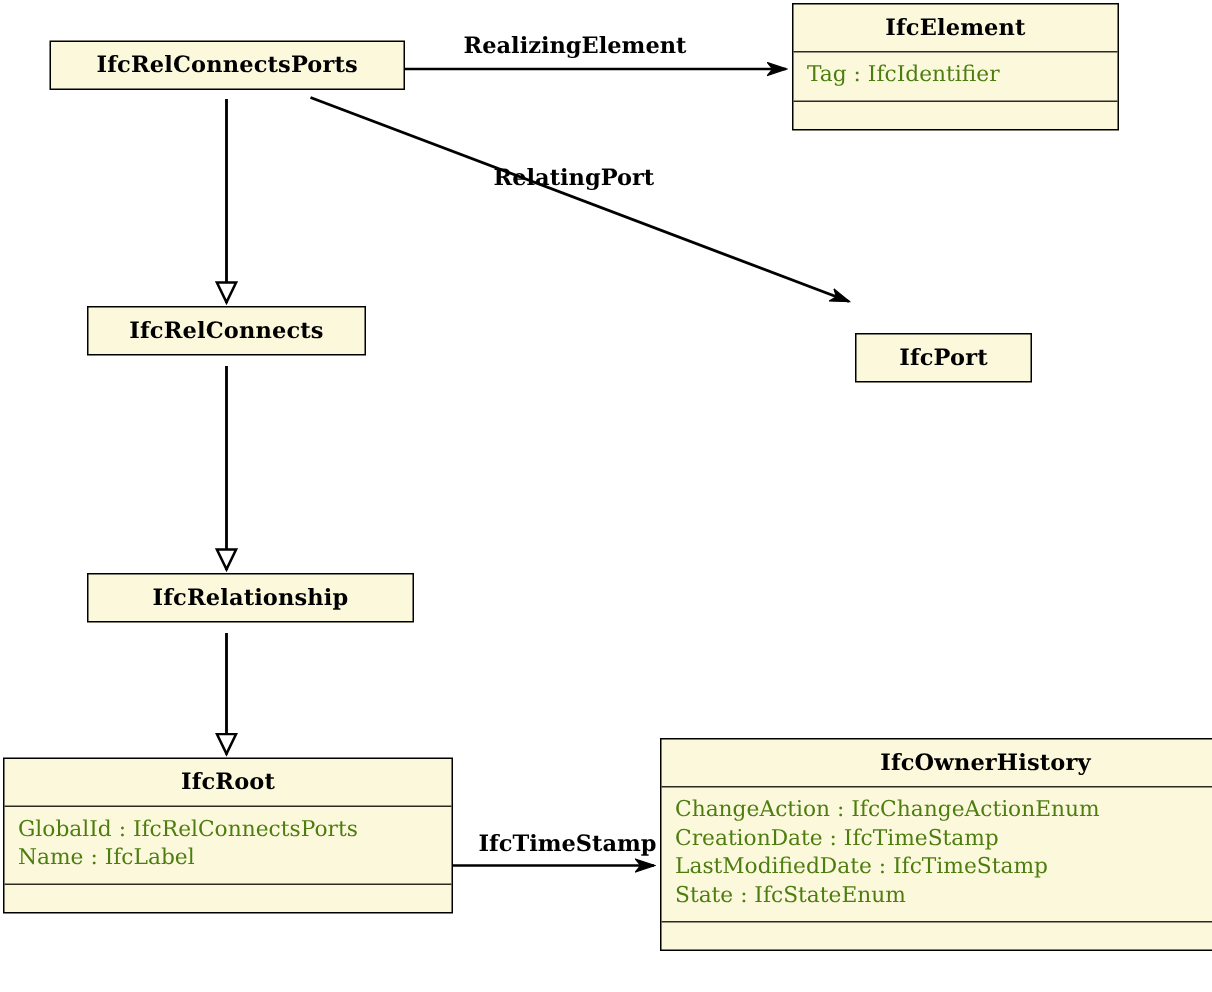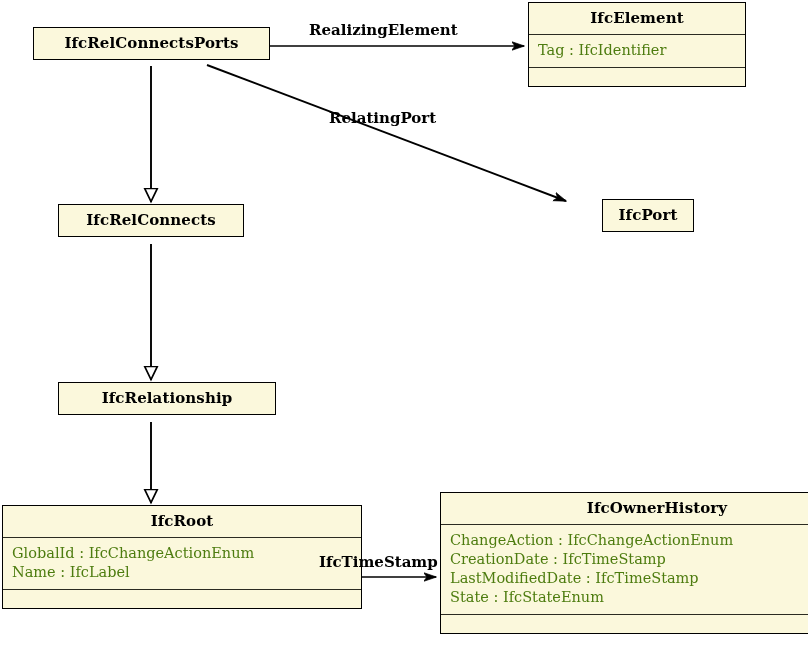--- a/index.html
+++ b/index.html
@@ -64,23 +64,23 @@
     font-weight: bold;
     color: #000000;
     white-space: nowrap;
     background: transparent;
     z-index: 3;
   }
   
   #cls-ifcrelconnectsports { left: 33px;  top: 27px;  width: 237px; }
   #cls-ifcelement          { left: 528px; top: 2px;   width: 218px; }
   #cls-ifcrelconnects      { left: 58px;  top: 204px; width: 186px; }
-  #cls-ifcport             { left: 570px; top: 199px; width: 92px; margin-left: 32px; }
+  #cls-ifcport             { left: 570px; top: 222px; width: 118px; }
   #cls-ifcrelationship     { left: 58px;  top: 382px; width: 218px; }
-  #cls-ifcroot             { left: 2px;   top: 505px; width: 360px; }
+  #cls-ifcroot             { left: 2px;   top: 505px; width: 300px; }
   #cls-ifcownerhistory     { left: 440px; top: 492px; width: 434px; }
 
   #lbl-realizingelement { left: 309px; top: 21px; }
   #lbl-relatingport     { left: 329px; top: 109px; }
   #lbl-ownerhistory     { left: 319px; top: 553px; }
 </style>
 </head>
 <body>
 
 <div id="diagram">
@@ -146,21 +146,21 @@
   </div>
 
   <div class="uml-class" id="cls-ifcrelationship">
     <div class="uml-title">IfcRelationship</div>
   </div>
 
   <div class="uml-class" id="cls-ifcroot">
     <div class="uml-title">IfcRoot</div>
     <div class="uml-sep"></div>
     <div class="uml-attrs">
-      <div class="uml-attr">GlobalId : IfcChangeActionEnum</div>
+      <div class="uml-attr">GlobalId : IfcRelConnectsPorts</div>
       <div class="uml-attr">Name : IfcLabel</div>
     </div>
     <div class="uml-sep"></div>
     <div class="uml-empty"></div>
   </div>
 
   <div class="uml-class" id="cls-ifcownerhistory">
     <div class="uml-title">IfcOwnerHistory</div>
     <div class="uml-sep"></div>
     <div class="uml-attrs">

